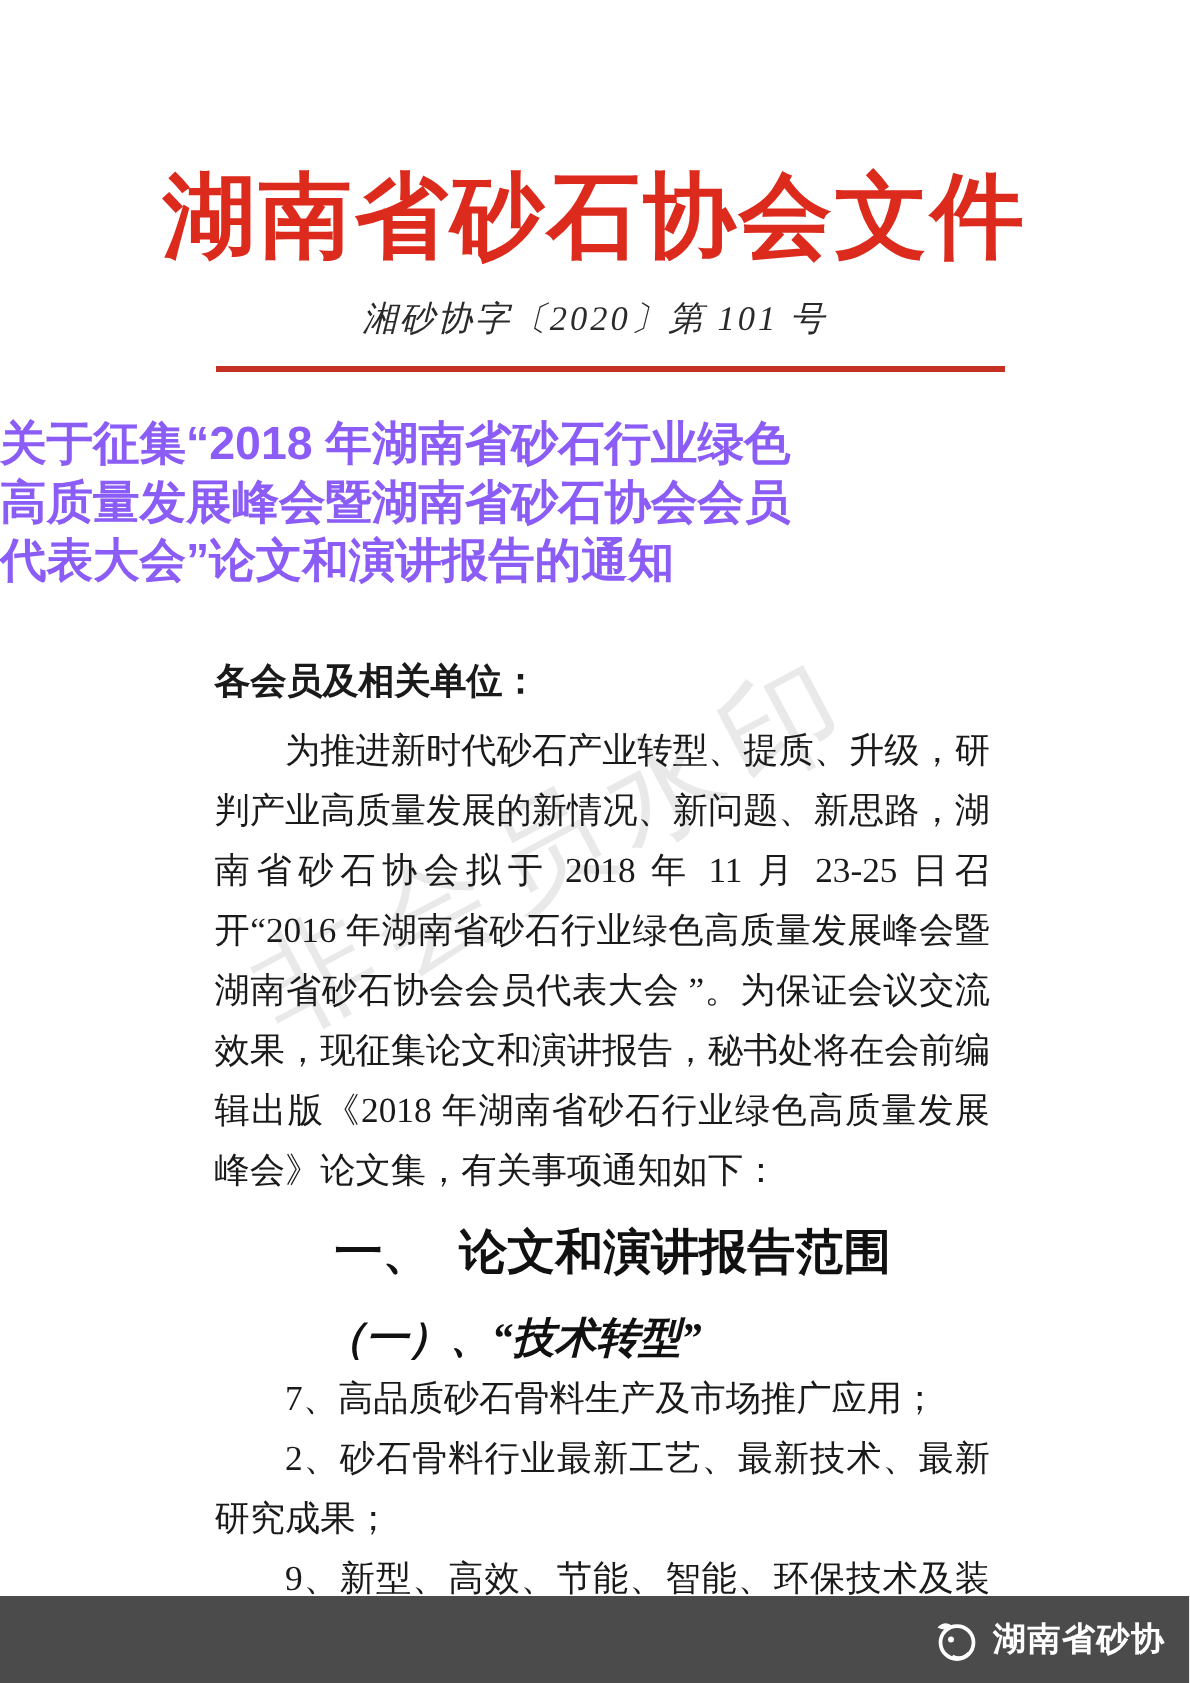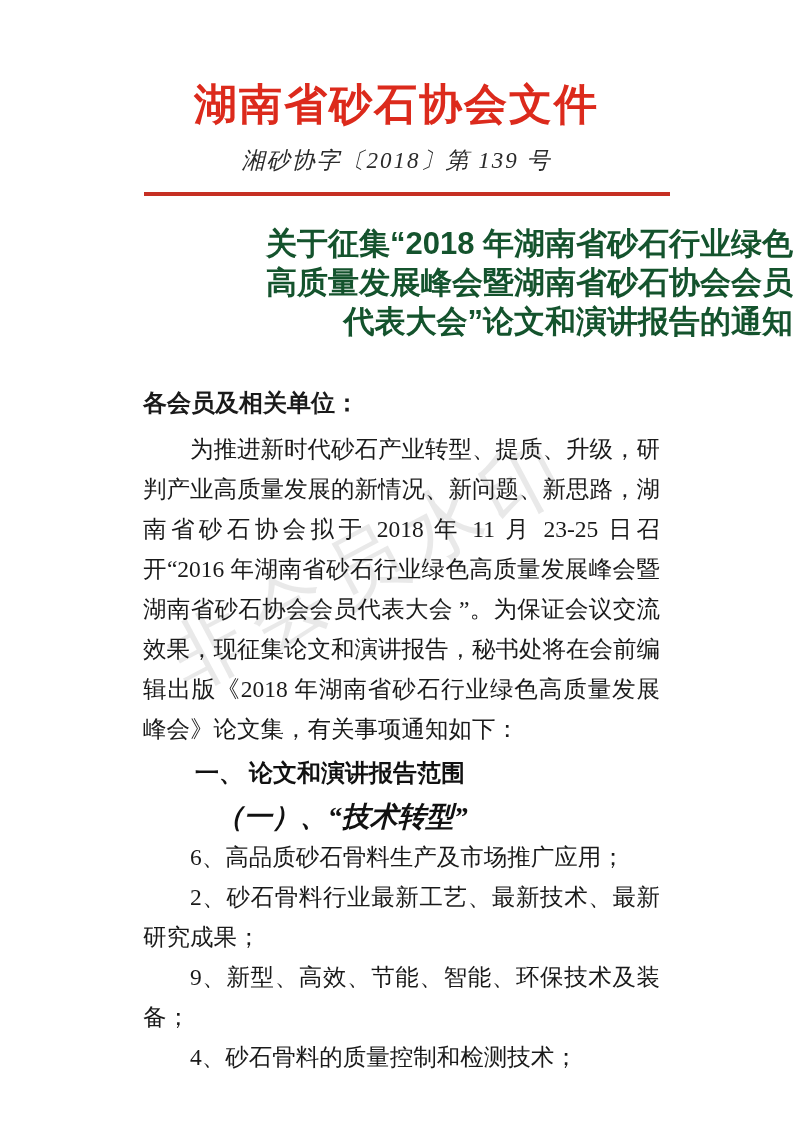--- a/index.html
+++ b/index.html
@@ -28,25 +28,25 @@
     font-family: "Liberation Serif", serif;
     white-space: nowrap;
     pointer-events: none;
     z-index: 0;
   }
 
   .content-layer { position: relative; z-index: 1; }
 
   
   .org-title {
-    margin-top: 80px;
+    margin-top: 110px;
     text-align: center;
     font-family: "Liberation Serif", "DejaVu Serif", serif;
     font-weight: bold;
-    font-size: 43px;
+    font-size: 62px;
     letter-spacing: 2px;
     color: var(--header_red, #dc2a1c);
     line-height: 1.15;
   }
 
   .doc-number {
     margin-top: 16px;
     text-align: center;
     font-size: 23px;
     font-style: italic;
@@ -56,26 +56,26 @@
 
   .red-rule {
     margin: 16px 0 0 144px;
     width: 526px;
     height: 4px;
     background: var(--rule_red, #c62f23);
   }
 
   .doc-title {
     margin-top: 28px;
-    text-align: right;
+    text-align: left;
     font-family: "Liberation Sans", "DejaVu Sans", sans-serif;
     font-weight: bold;
     font-size: 31px;
     line-height: 39px;
-    color: #14532d;
+    color: #8b5cf6;
   }
 
   .body-text {
     margin: 42px 133px 0 143px; 
     font-size: 23.5px;
     line-height: 40px;
     color: #1a1a1a;
   }
 
   .salutation {
@@ -85,24 +85,24 @@
     margin: 0 0 6px 0;
   }
 
   .para {
     margin: 0;
     text-indent: 2em;
     text-align: justify;
   }
 
   .section-heading {
-    margin: 4px;
-    font-family: Liberation Serif, serif;
+    margin: 16px;
+    font-family: Liberation Mono, monospace;
     font-weight: bold;
-    font-size: 24px;
+    font-size: 32px;
     line-height: 40px;
     text-indent: 2em;
     color: #111;
   }
 
   .sub-heading {
     margin: 0;
     font-weight: bold;
     font-style: italic;
     font-size: 28px;
@@ -146,41 +146,52 @@
 <body>
 
 <div class="page">
 
   <div class="watermark">非会员水印</div>
 
   <div class="content-layer">
 
     <div class="org-title">湖南省砂石协会文件</div>
 
-    <div class="doc-number">湘砂协字〔2018〕第 139 号</div>
+    <div class="doc-number">湘砂协字〔2020〕第 101 号</div>
 
     <div class="red-rule"></div>
 
     <div class="doc-title">
       <div>关于征集“2018 年湖南省砂石行业绿色</div>
       <div>高质量发展峰会暨湖南省砂石协会会员</div>
       <div>代表大会”论文和演讲报告的通知</div>
     </div>
 
     <div class="body-text">
       <p class="salutation">各会员及相关单位：</p>
 
       <p class="para">为推进新时代砂石产业转型、提质、升级，研判产业高质量发展的新情况、新问题、新思路，湖南省砂石协会拟于 2018 年 11 月 23-25 日召开“2016 年湖南省砂石行业绿色高质量发展峰会暨湖南省砂石协会会员代表大会 ”。为保证会议交流效果，现征集论文和演讲报告，秘书处将在会前编辑出版《2018 年湖南省砂石行业绿色高质量发展峰会》论文集，有关事项通知如下：</p>
 
       <p class="section-heading">一、 论文和演讲报告范围</p>
 
       <p class="sub-heading">（一）、“技术转型”</p>
 
-      <p class="item">6、高品质砂石骨料生产及市场推广应用；</p>
+      <p class="item">7、高品质砂石骨料生产及市场推广应用；</p>
       <p class="item">2、砂石骨料行业最新工艺、最新技术、最新研究成果；</p>
       <p class="item">9、新型、高效、节能、智能、环保技术及装备；</p>
       <p class="item">4、砂石骨料的质量控制和检测技术；</p>
     </div>
 
   </div>
 
+  <div class="footer-bar">
+    <span class="footer-logo">
+      <svg viewBox="0 0 32 32" width="32" height="32" aria-hidden="true">
+        <circle cx="17" cy="18" r="11" fill="none" stroke="#ffffff" stroke-width="2.5"></circle>
+        <circle cx="13" cy="16" r="2" fill="#ffffff"></circle>
+        <path d="M4 8 Q9 3 14 7 Q10 11 4 8 Z" fill="#ffffff"></path>
+        <path d="M14 27 Q20 30 25 25" fill="none" stroke="#ffffff" stroke-width="2"></path>
+      </svg>
+    </span>
+    <span class="footer-brand">湖南省砂协</span>
+  </div>
 
 </div>
 
 </body></html>

